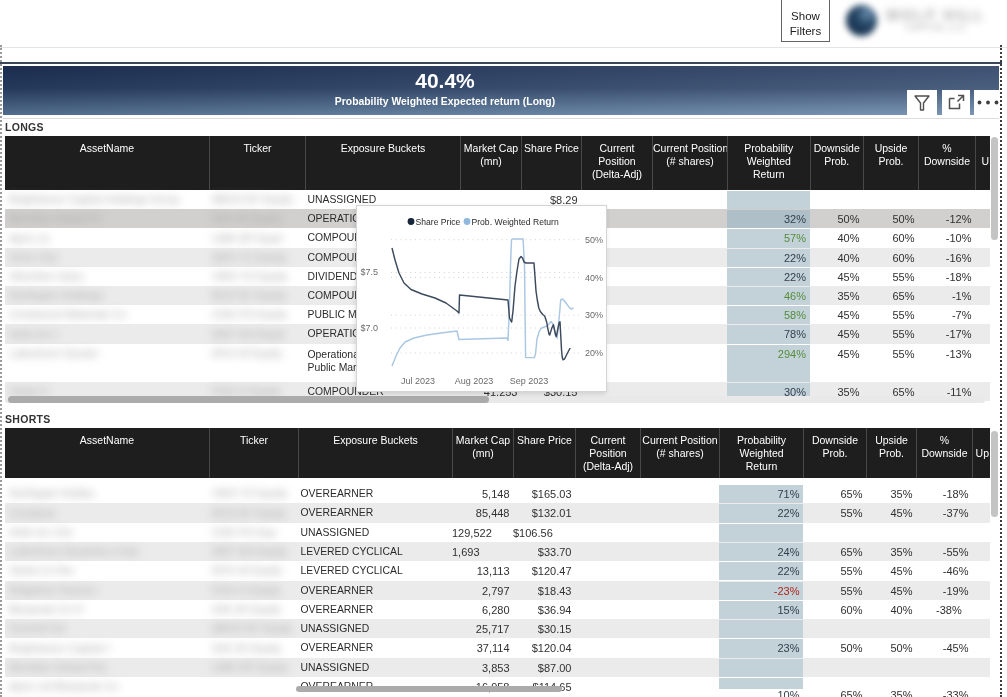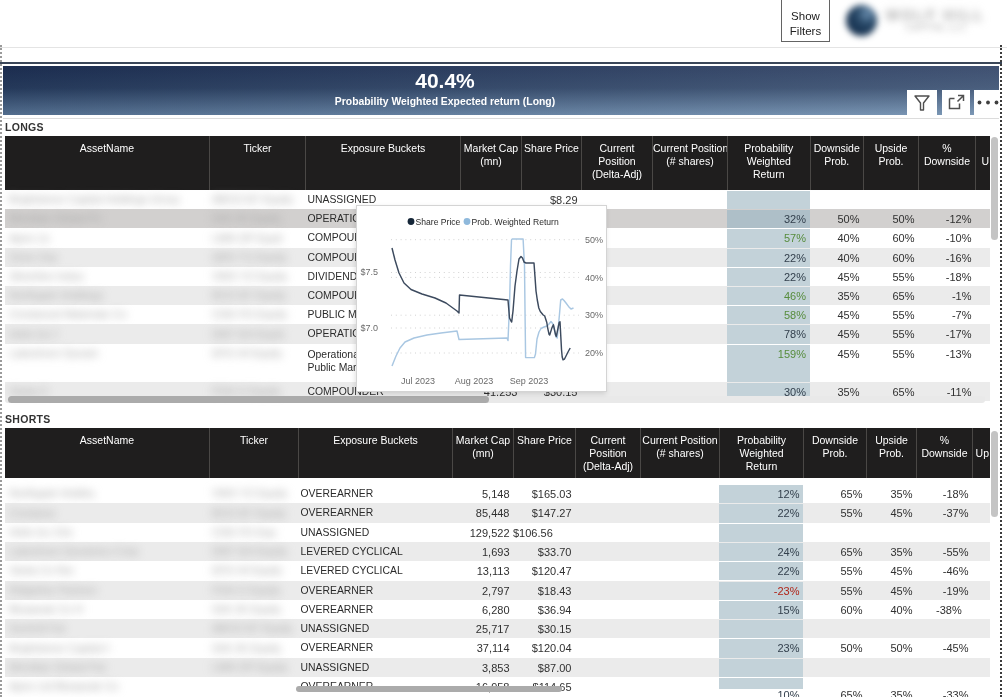--- a/index.html
+++ b/index.html
@@ -146,21 +146,21 @@
 <div class="cv" style="left:307.5px;top:324.4px;width:220px;height:19.2px;text-align:left;line-height:19.2px;font-size:10.4px">OPERATIONAL GEARING</div>
 <div class="cv" style="left:727px;top:324.4px;width:79.0px;height:19.2px;text-align:right;line-height:20.2px;color:#33404d">78%</div>
 <div class="cv" style="left:809.5px;top:324.4px;width:50.0px;height:19.2px;text-align:right;line-height:20.2px;color:#303030">45%</div>
 <div class="cv" style="left:863px;top:324.4px;width:51.5px;height:19.2px;text-align:right;line-height:20.2px;color:#303030">55%</div>
 <div class="cv" style="left:918px;top:324.4px;width:53.5px;height:19.2px;text-align:right;line-height:20.2px;color:#303030">-17%</div>
 <div class="row" style="left:5px;top:343.6px;width:985px;height:38.4px;background:#ffffff"></div>
 <div style="position:absolute;left:727px;top:344.6px;width:82.5px;height:37.4px;background:#c3d2d9"></div>
 <div class="bl" style="left:9px;top:346.7999999999999px;width:89px;color:#a4a4a4;font-size:11px;filter:blur(4px)">Lakeshore Dynamics Corp Bluepeak Co</div>
 <div class="bl" style="left:212px;top:346.7999999999999px;width:88px;color:#a4a4a4;font-size:11px;filter:blur(4px)">EFG HI Equity</div>
 <div class="cv" style="left:307.5px;top:348.1px;width:220px;height:38.4px;text-align:left;line-height:13.2px;font-size:10.4px">Operational Gearing /<br>Public Market Reversion</div>
-<div class="cv" style="left:727px;top:343.6px;width:79.0px;height:19.2px;text-align:right;line-height:20.2px;color:#568c3c">159%</div>
+<div class="cv" style="left:727px;top:343.6px;width:79.0px;height:19.2px;text-align:right;line-height:20.2px;color:#568c3c">294%</div>
 <div class="cv" style="left:809.5px;top:343.6px;width:50.0px;height:19.2px;text-align:right;line-height:20.2px;color:#303030">45%</div>
 <div class="cv" style="left:863px;top:343.6px;width:51.5px;height:19.2px;text-align:right;line-height:20.2px;color:#303030">55%</div>
 <div class="cv" style="left:918px;top:343.6px;width:53.5px;height:19.2px;text-align:right;line-height:20.2px;color:#303030">-13%</div>
 <div class="row" style="left:5px;top:382.0px;width:985px;height:19.2px;background:#ebebeb"></div>
 <div style="position:absolute;left:727px;top:383.0px;width:82.5px;height:18.2px;background:#c3d2d9"></div>
 <div class="bl" style="left:9px;top:385.1999999999999px;width:40px;color:#a4a4a4;font-size:11px;filter:blur(4px)">Vanta Co Summit Fabrics Corp</div>
 <div class="bl" style="left:212px;top:385.1999999999999px;width:80px;color:#a4a4a4;font-size:11px;filter:blur(4px)">FGH IJ Equity</div>
 <div class="cv" style="left:307.5px;top:382.0px;width:220px;height:19.2px;text-align:left;line-height:19.2px;font-size:10.4px">COMPOUNDER</div>
 <div class="cv" style="left:460px;top:382.0px;width:57.5px;height:19.2px;text-align:right;line-height:20.2px;color:#303030">41,253</div>
 <div class="cv" style="left:521px;top:382.0px;width:56.5px;height:19.2px;text-align:right;line-height:20.2px;color:#303030">$30.15</div>
@@ -186,48 +186,48 @@
 <div class="hc" style="left:866px;top:428px;width:50px;height:50px;border-left:1px solid #4a4846;">Upside<br>Prob.</div>
 <div class="hc" style="left:916px;top:428px;width:56px;height:50px;border-left:1px solid #4a4846;">%<br>Downside</div>
 <div class="hc" style="left:972px;top:428px;width:18px;height:50px;border-left:1px solid #4a4846;text-align:right;padding-right:1px;">&nbsp;<br>Up</div>
 <div class="row" style="left:5px;top:484.0px;width:985px;height:19.3px;background:#ffffff"></div>
 <div style="position:absolute;left:719px;top:485.0px;width:84px;height:18.3px;background:#c3d2d9"></div>
 <div class="bl" style="left:9px;top:487.2px;width:85px;color:#a4a4a4;font-size:11px;filter:blur(4px)">Northgate Holdings Meridian Global Partners Co</div>
 <div class="bl" style="left:212px;top:487.2px;width:80px;color:#a4a4a4;font-size:11px;filter:blur(4px)">VWX YZ Equity</div>
 <div class="cv" style="left:300.5px;top:484.0px;width:220px;height:19.3px;text-align:left;line-height:19.3px;font-size:10.4px">OVEREARNER</div>
 <div class="cv" style="left:452px;top:484.0px;width:57.5px;height:19.3px;text-align:right;line-height:20.3px;color:#303030">5,148</div>
 <div class="cv" style="left:513px;top:484.0px;width:58.5px;height:19.3px;text-align:right;line-height:20.3px;color:#303030">$165.03</div>
-<div class="cv" style="left:719px;top:484.0px;width:80.5px;height:19.3px;text-align:right;line-height:20.3px;color:#33404d">12%</div>
+<div class="cv" style="left:719px;top:484.0px;width:80.5px;height:19.3px;text-align:right;line-height:20.3px;color:#33404d">71%</div>
 <div class="cv" style="left:803px;top:484.0px;width:59.5px;height:19.3px;text-align:right;line-height:20.3px;color:#303030">65%</div>
 <div class="cv" style="left:866px;top:484.0px;width:46.5px;height:19.3px;text-align:right;line-height:20.3px;color:#303030">35%</div>
 <div class="cv" style="left:916px;top:484.0px;width:52.5px;height:19.3px;text-align:right;line-height:20.3px;color:#303030">-18%</div>
 <div class="row" style="left:5px;top:503.3px;width:985px;height:19.3px;background:#ebebeb"></div>
 <div style="position:absolute;left:719px;top:504.3px;width:84px;height:18.3px;background:#c3d2d9"></div>
 <div class="bl" style="left:9px;top:506.5px;width:47px;color:#a4a4a4;font-size:11px;filter:blur(4px)">Crestwood Materials Co Apex Ltd</div>
 <div class="bl" style="left:212px;top:506.5px;width:86px;color:#a4a4a4;font-size:11px;filter:blur(4px)">BCD EF Equity</div>
 <div class="cv" style="left:300.5px;top:503.3px;width:220px;height:19.3px;text-align:left;line-height:19.3px;font-size:10.4px">OVEREARNER</div>
 <div class="cv" style="left:452px;top:503.3px;width:57.5px;height:19.3px;text-align:right;line-height:20.3px;color:#303030">85,448</div>
-<div class="cv" style="left:513px;top:503.3px;width:58.5px;height:19.3px;text-align:right;line-height:20.3px;color:#303030">$147.27</div>
+<div class="cv" style="left:513px;top:503.3px;width:58.5px;height:19.3px;text-align:right;line-height:20.3px;color:#303030">$132.01</div>
 <div class="cv" style="left:719px;top:503.3px;width:80.5px;height:19.3px;text-align:right;line-height:20.3px;color:#33404d">22%</div>
 <div class="cv" style="left:803px;top:503.3px;width:59.5px;height:19.3px;text-align:right;line-height:20.3px;color:#303030">55%</div>
 <div class="cv" style="left:866px;top:503.3px;width:46.5px;height:19.3px;text-align:right;line-height:20.3px;color:#303030">45%</div>
 <div class="cv" style="left:916px;top:503.3px;width:52.5px;height:19.3px;text-align:right;line-height:20.3px;color:#303030">-37%</div>
 <div class="row" style="left:5px;top:522.6px;width:985px;height:19.3px;background:#ffffff"></div>
 <div style="position:absolute;left:719px;top:523.6px;width:84px;height:18.3px;background:#c3d2d9"></div>
 <div class="bl" style="left:9px;top:525.8000000000001px;width:64px;color:#a4a4a4;font-size:11px;filter:blur(4px)">Helix Inc Orion Grp Inc</div>
 <div class="bl" style="left:212px;top:525.8000000000001px;width:65px;color:#a4a4a4;font-size:11px;filter:blur(4px)">CDE FG Equity</div>
 <div class="cv" style="left:300.5px;top:522.6px;width:220px;height:19.3px;text-align:left;line-height:19.3px;font-size:10.4px">UNASSIGNED</div>
-<div class="cv" style="left:452px;top:522.6px;width:57.5px;height:19.3px;text-align:right;line-height:20.3px;color:#303030">129,522</div>
+<div class="cv" style="left:452px;top:522.6px;width:57.5px;height:19.3px;text-align:left;line-height:20.3px;color:#303030">129,522</div>
 <div class="cv" style="left:513px;top:522.6px;width:58.5px;height:19.3px;text-align:left;line-height:20.3px;color:#303030">$106.56</div>
 <div class="row" style="left:5px;top:541.9px;width:985px;height:19.3px;background:#ebebeb"></div>
 <div style="position:absolute;left:719px;top:542.9px;width:84px;height:18.3px;background:#c3d2d9"></div>
 <div class="bl" style="left:9px;top:545.1px;width:129px;color:#a4a4a4;font-size:11px;filter:blur(4px)">Lakeshore Dynamics Corp Silverline Industries</div>
 <div class="bl" style="left:212px;top:545.1px;width:84px;color:#a4a4a4;font-size:11px;filter:blur(4px)">DEF GH Equity</div>
 <div class="cv" style="left:300.5px;top:541.9px;width:220px;height:19.3px;text-align:left;line-height:19.3px;font-size:10.4px">LEVERED CYCLICAL</div>
-<div class="cv" style="left:452px;top:541.9px;width:57.5px;height:30px;text-align:right;line-height:20.3px;color:#303030">1,693</div>
+<div class="cv" style="left:452px;top:541.9px;width:57.5px;height:30px;text-align:left;line-height:20.3px;color:#303030">1,693</div>
 <div class="cv" style="left:513px;top:541.9px;width:58.5px;height:19.3px;text-align:right;line-height:20.3px;color:#303030">$33.70</div>
 <div class="cv" style="left:719px;top:541.9px;width:80.5px;height:19.3px;text-align:right;line-height:20.3px;color:#33404d">24%</div>
 <div class="cv" style="left:803px;top:541.9px;width:59.5px;height:19.3px;text-align:right;line-height:20.3px;color:#303030">65%</div>
 <div class="cv" style="left:866px;top:541.9px;width:46.5px;height:19.3px;text-align:right;line-height:20.3px;color:#303030">35%</div>
 <div class="cv" style="left:916px;top:541.9px;width:52.5px;height:19.3px;text-align:right;line-height:20.3px;color:#303030">-55%</div>
 <div class="row" style="left:5px;top:561.2px;width:985px;height:19.3px;background:#ffffff"></div>
 <div style="position:absolute;left:719px;top:562.2px;width:84px;height:18.3px;background:#c3d2d9"></div>
 <div class="bl" style="left:9px;top:564.4px;width:64px;color:#a4a4a4;font-size:11px;filter:blur(4px)">Vanta Co Northgate Holdings</div>
 <div class="bl" style="left:212px;top:564.4px;width:80px;color:#a4a4a4;font-size:11px;filter:blur(4px)">EFG HI Equity</div>
 <div class="cv" style="left:300.5px;top:561.2px;width:220px;height:19.3px;text-align:left;line-height:19.3px;font-size:10.4px">LEVERED CYCLICAL</div>

